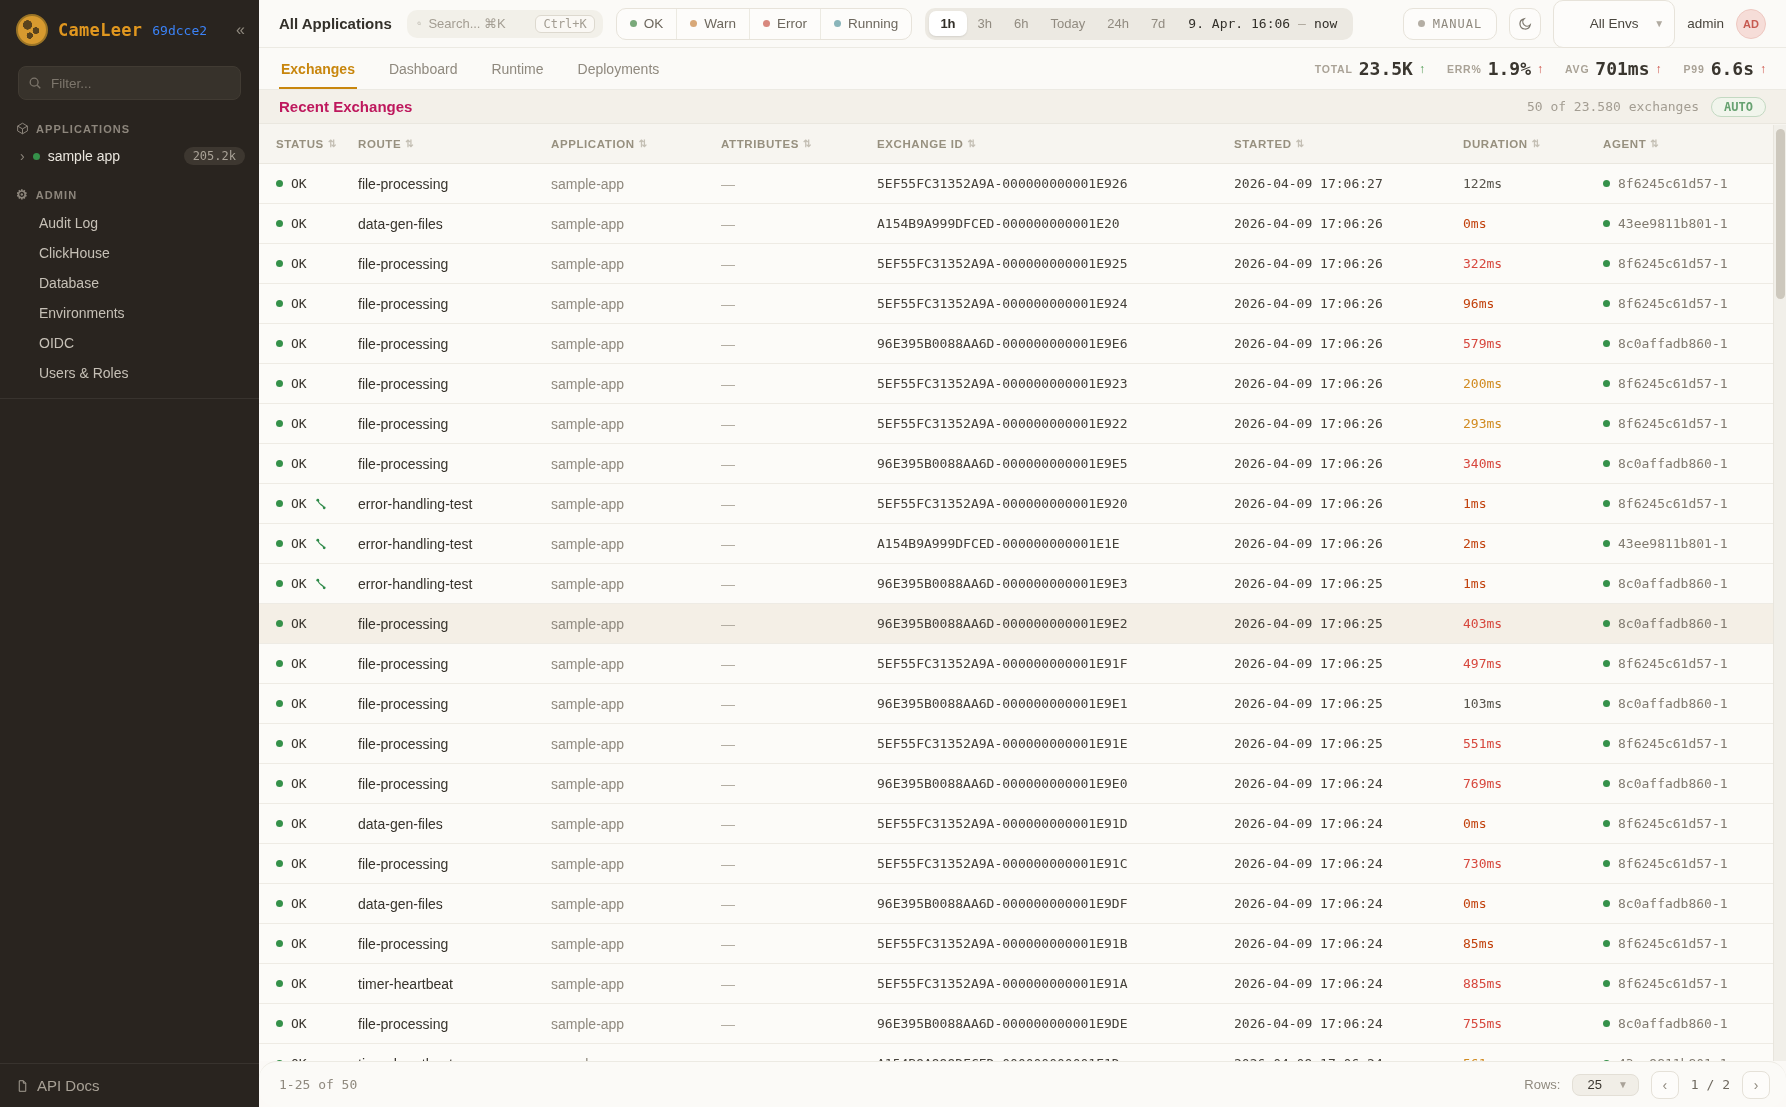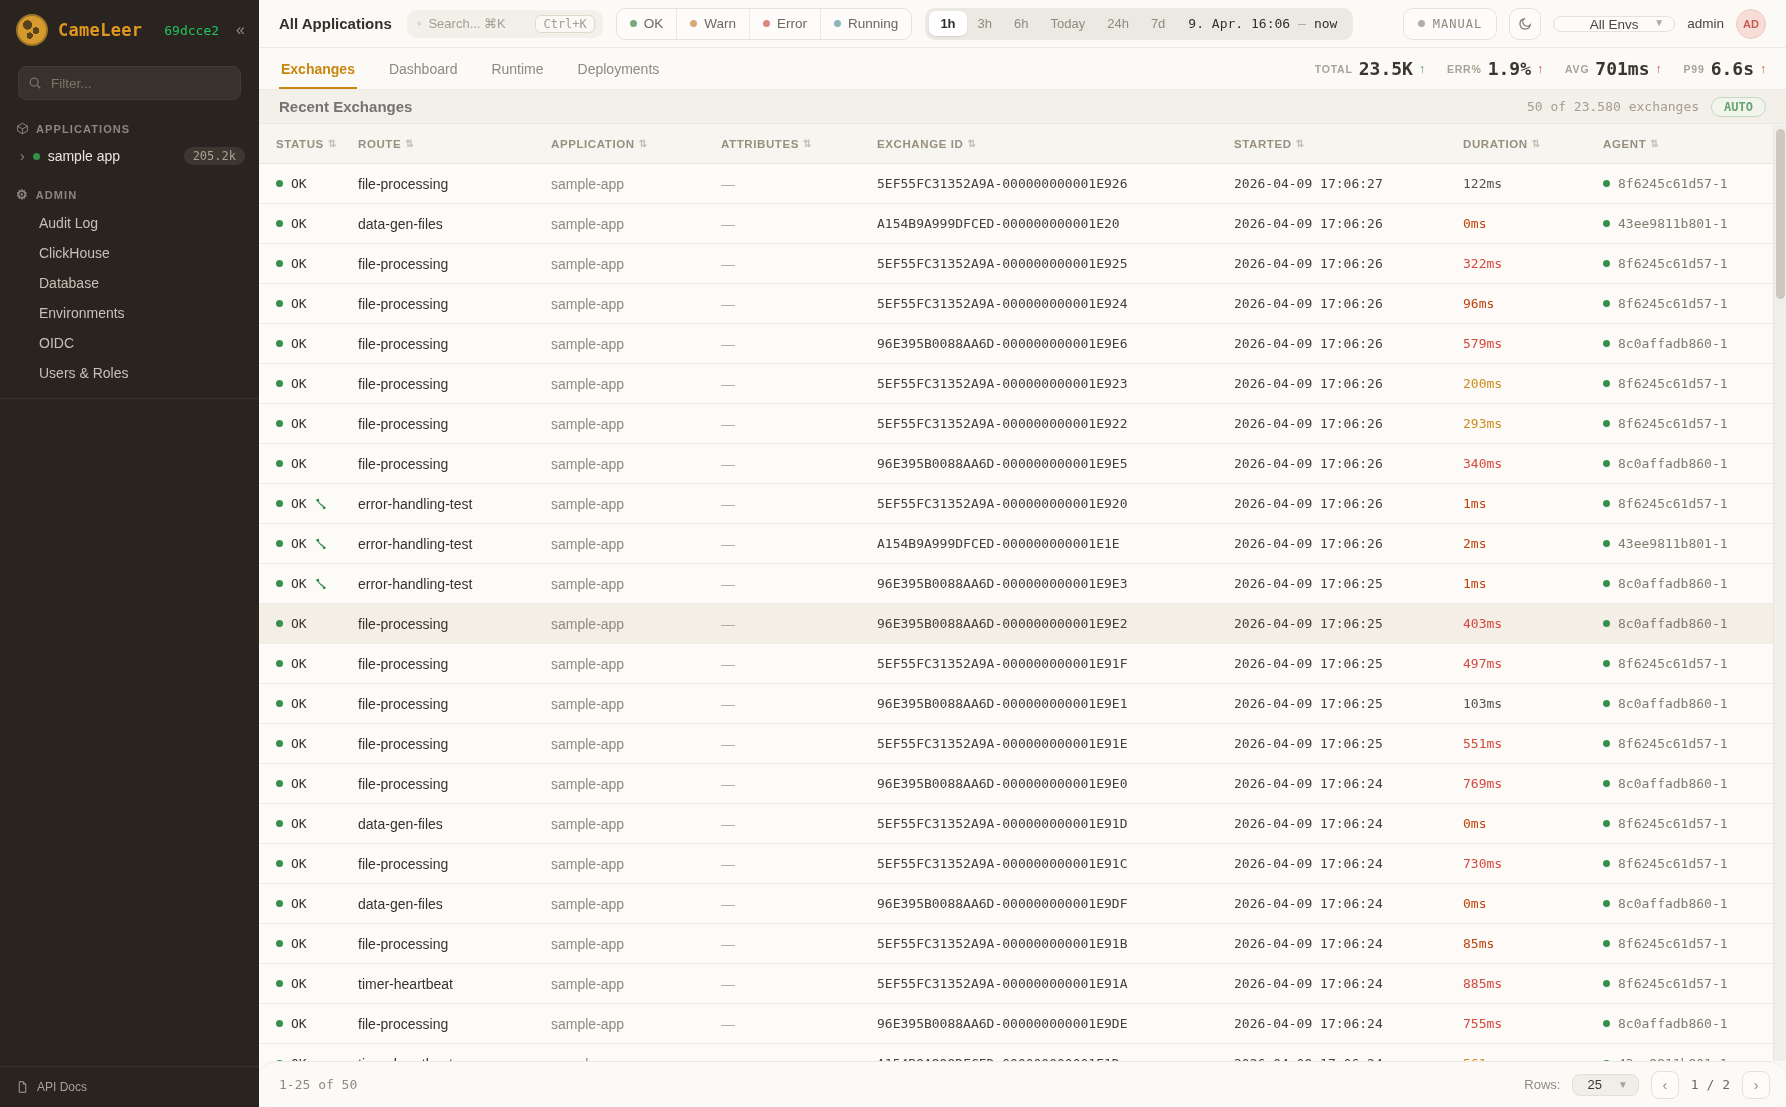--- a/index.html
+++ b/index.html
@@ -21,21 +21,21 @@
   .logo {
     width:32px; height:32px; border-radius:50%;
     background:
       radial-gradient(circle at 34% 32%, #59431d 0 17%, transparent 18%),
       radial-gradient(circle at 64% 52%, #59431d 0 14%, transparent 15%),
       radial-gradient(circle at 42% 70%, #59431d 0 12%, transparent 13%),
       #d79a2f;
     border:2px solid #9a7426;
   }
   .brand-name { font-family:"DejaVu Sans Mono", monospace; font-weight:bold; font-size:17px; color:#e0971f; letter-spacing:.3px; }
-  .brand-ver { font-family:"DejaVu Sans Mono", monospace; font-size:13px; color:#22c55e;margin-left:12px; }
+  .brand-ver { font-family:"DejaVu Sans Mono", monospace; font-size:13px; color:#3b82f6; }
   .collapse { margin-left:auto; color:#8f897e; font-size:16px; cursor:pointer; }
   .filter-wrap { margin:10px 18px 6px 18px; position:relative; }
   .filter-wrap svg { position:absolute; left:10px; top:10px; }
   .filter-input {
     width:100%; height:34px; background:#37322b; border:1px solid #413b33; border-radius:8px;
     color:#d6d0c6; padding:0 10px 0 32px; font-size:13.5px; outline:none;
     font-family:"Liberation Sans", sans-serif;
   }
   .filter-input::placeholder { color:#7d766c; }
   .nav-section-header {
@@ -53,21 +53,21 @@
   .app-badge {
     margin-left:auto; background:#3d3730; color:#a8a196; border-radius:10px;
     font-family:"DejaVu Sans Mono", monospace; font-size:12px; padding:2px 9px;
   }
   .side-divider { border-top:1px solid rgba(255,255,255,.07); margin:10px 0 0 0; }
   .admin-items { display:flex; flex-direction:column; }
   .nav-item { padding:7px 16px 7px 39px; font-size:14px; color:#c6c0b6; cursor:pointer; }
   .side-spacer { flex:1; }
   .side-footer {
     border-top:1px solid rgba(255,255,255,.07);
-    display:flex; align-items:center; gap:8px; padding:13px 16px; color:#a8a196; font-size:12px; cursor:pointer;text-align:center;
+    display:flex; align-items:center; gap:8px; padding:13px 16px; color:#a8a196; font-size:15px; cursor:pointer;text-align:center;
   }
 
   
   .main { flex:1; display:flex; flex-direction:column; position:relative; background:#fbf9f6; }
 
   .topbar {
     height:48px; min-height:48px; display:flex; align-items:center; gap:13px;
     padding:0 20px; background:#fbfaf7; border-bottom:1px solid #eceae3;
   }
   .scope { font-size:15px; font-weight:bold; color:#33302a; margin-right:2px; }
@@ -99,22 +99,22 @@
     display:flex; align-items:center; gap:8px; height:32px; padding:0 14px;
     border:1px solid #e7e3da; border-radius:10px; background:#fdfcfa; cursor:pointer;
     font-family:"DejaVu Sans Mono", monospace; font-size:12px; letter-spacing:1px; color:#8f897e;
   }
   .manual-btn .dot { background:#b4aea4; }
   .icon-btn {
     width:32px; height:32px; border:1px solid #e7e3da; border-radius:10px; background:#fdfcfa;
     display:flex; align-items:center; justify-content:center; cursor:pointer;
   }
   .env-select {
-    position:relative; width:122px; height:16px; border:1px solid #e7e3da; border-radius:10px;
-    background:#fdfcfa; display:flex; align-items:flex-start; justify-content:center;
+    position:relative; width:122px; height:48px; border:1px solid #e7e3da; border-radius:10px;
+    background:#fdfcfa; display:flex; align-items:center; justify-content:center;
     font-size:13.5px; color:#4a463e; cursor:pointer;
   }
   .env-select .dd { position:absolute; right:10px; color:#b0aaa0; font-size:10px; }
   .username { font-size:13.5px; color:#4a463e; }
   .avatar {
     width:30px; height:30px; border-radius:50%; background:#f6ddd8; border:1px solid #eec8c1;
     color:#c65a50; font-size:11px; font-weight:bold; display:flex; align-items:center; justify-content:center; cursor:pointer;
   }
 
   .tabsrow {
@@ -131,21 +131,21 @@
   .stat { display:flex; align-items:center; gap:6px; }
   .stat-label { font-size:10.5px; font-weight:bold; letter-spacing:.8px; color:#a9a296; }
   .stat-value { font-family:"DejaVu Sans Mono", monospace; font-size:18px; font-weight:bold; color:#3a362f; }
   .stat-arrow { font-size:12px; font-weight:bold; }
   .stat-arrow.good { color:#4e9a51; } .stat-arrow.bad { color:#cc4f45; }
 
   .titlebar {
     height:34px; min-height:34px; display:flex; align-items:center; padding:0 20px;
     background:#f3f0e9; border-bottom:1px solid #eae7df;
   }
-  .tb-title { font-size:15px; font-weight:bold; color:#737373; }
+  .tb-title { font-size:15px; font-weight:bold; color:#be185d; }
   .tb-right { margin-left:auto; display:flex; align-items:center; gap:12px; }
   .tb-summary { font-family:"DejaVu Sans Mono", monospace; font-size:13px; color:#a39d92; }
   .auto-badge {
     font-family:"DejaVu Sans Mono", monospace; font-size:12px; font-weight:bold; color:#67a271;
     border:1px solid #c3d9c2; background:#f1f5ec; border-radius:12px; padding:2px 12px; cursor:pointer;
   }
 
   .grid {
     display:grid; grid-template-columns:82px 193px 170px 156px 357px 229px 140px 1fr;
     padding-left:17px; align-items:center;

